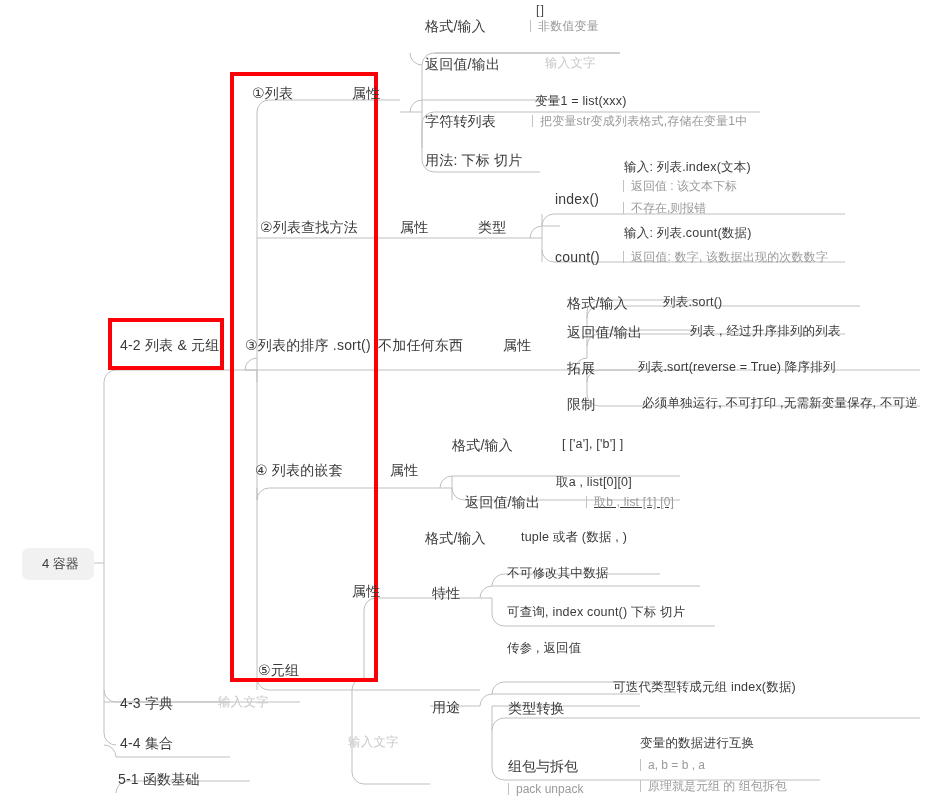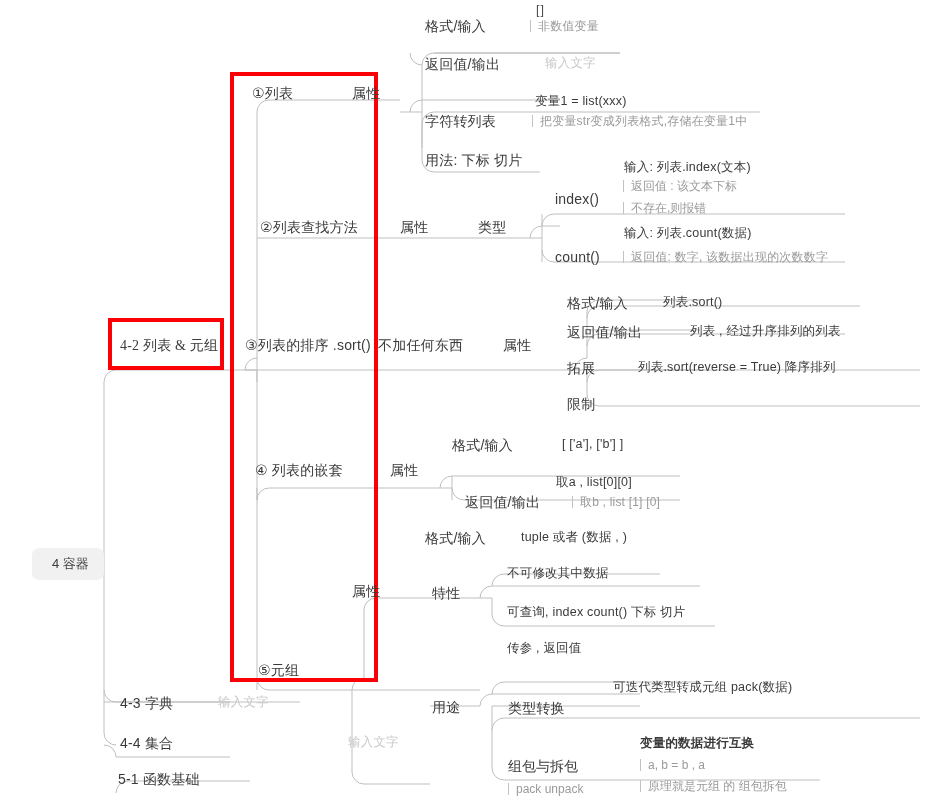--- a/index.html
+++ b/index.html
@@ -180,25 +180,25 @@
       <path d="M492 706 H640"></path>
       <path d="M492 768 a12 12 0 0 0 12 12 H820"></path>
       <path d="M492 694 a12 -12 0 0 1 12 -12 H700"></path>
       <path d="M492 730 a12 12 0 0 1 12 -12 H920"></path>
     </g>
   </svg>
 
   <div class="hl-box" style="left:230px; top:72px; width:148px; height:610px;"></div>
   <div class="hl-box" style="left:108px; top:318px; width:116px; height:52px;"></div>
 
-  <div class="root-chip" style="left:32px; top:548px;padding-left:20px;">
+  <div class="root-chip" style="left:22px; top:548px;padding-left:20px;">
     <span>4 容器</span>
   </div>
 
-  <div class="node" style="left:120px; top:337px;font-family:Liberation Serif, serif;">
+  <div class="node" style="left:120px; top:337px;">
     <span class="lbl">4-2 列表 &amp; 元组</span>
   </div>
 
   <div class="node" style="left:120px; top:695px;">
     <span class="lbl">4-3 字典</span>
   </div>
   <div class="node" style="left:218px; top:695px;">
     <span class="ghost">输入文字</span>
   </div>
 
@@ -306,20 +306,23 @@
   <div class="node" style="left:567px; top:360px;">
     <span class="lbl">拓展</span>
   </div>
   <div class="node" style="left:638px; top:360px;">
     <span class="val">列表.sort(reverse = True)   降序排列</span>
   </div>
 
   <div class="node" style="left:567px; top:396px;">
     <span class="lbl">限制</span>
   </div>
+  <div class="node" style="left:642px; top:396px;">
+    <span class="val">必须单独运行, 不可打印 ,无需新变量保存, 不可逆</span>
+  </div>
 
   <div class="node" style="left:255px; top:462px;">
     <span class="lbl">④ 列表的嵌套</span>
   </div>
   <div class="node" style="left:390px; top:462px;">
     <span class="lbl">属性</span>
   </div>
 
   <div class="node" style="left:452px; top:437px;">
     <span class="lbl">格式/输入</span>
@@ -327,21 +330,21 @@
   <div class="node" style="left:562px; top:437px;">
     <span class="val">[  ['a'],   ['b'] ]</span>
   </div>
 
   <div class="node" style="left:556px; top:475px;">
     <span class="val">取a , list[0][0]</span>
   </div>
   <div class="node" style="left:465px; top:494px;">
     <span class="lbl">返回值/输出</span>
   </div>
-  <div class="node" style="left:572px; top:495px;">
+  <div class="node" style="left:586px; top:495px;text-decoration:underline;">
     <span class="bar"></span><span class="note">取b , list [1] [0]</span>
   </div>
 
   <div class="node" style="left:258px; top:662px;">
     <span class="lbl">⑤元组</span>
   </div>
   <div class="node" style="left:352px; top:583px;">
     <span class="lbl">属性</span>
   </div>
   <div class="node" style="left:348px; top:735px;">
@@ -366,27 +369,27 @@
   </div>
 
   <div class="node" style="left:432px; top:699px;">
     <span class="lbl">用途</span>
   </div>
   <div class="node" style="left:507px; top:641px;">
     <span class="val">传参 , 返回值</span>
   </div>
 
   <div class="node" style="left:613px; top:680px;">
-    <span class="val">可迭代类型转成元组    pack(数据)</span>
+    <span class="val">可迭代类型转成元组    index(数据)</span>
   </div>
   <div class="node" style="left:508px; top:700px;">
     <span class="lbl">类型转换</span>
   </div>
 
-  <div class="node" style="left:640px; top:736px;font-weight:bold;">
+  <div class="node" style="left:640px; top:736px;">
     <span class="val">变量的数据进行互换</span>
   </div>
   <div class="stack" style="left:640px; top:755px;">
     <span class="line1"><span class="bar"></span><span class="note">a, b  =  b , a</span></span>
     <span class="line2"><span class="bar"></span><span class="note">原理就是元组 的 组包拆包</span></span>
   </div>
   <div class="stack" style="left:508px; top:757px;">
     <span class="line1"><span class="lbl">组包与拆包</span></span>
     <span class="line2"><span class="bar"></span><span class="note">pack   unpack</span></span>
   </div>

